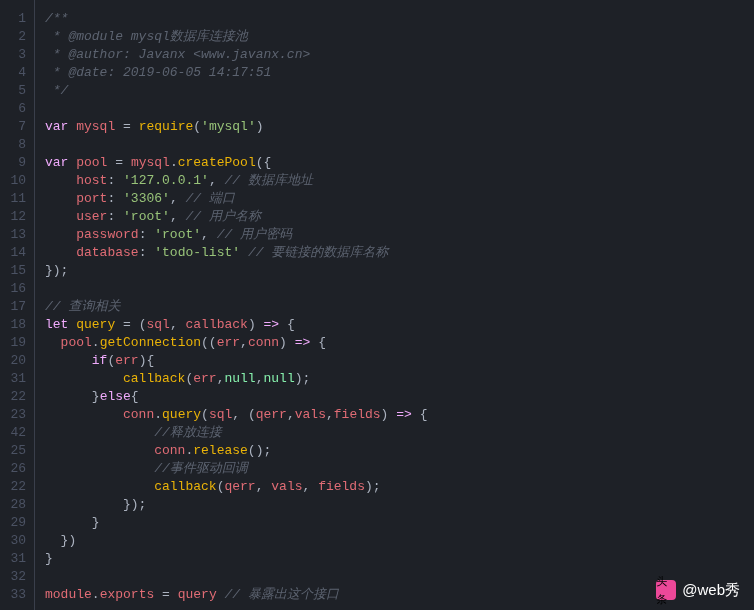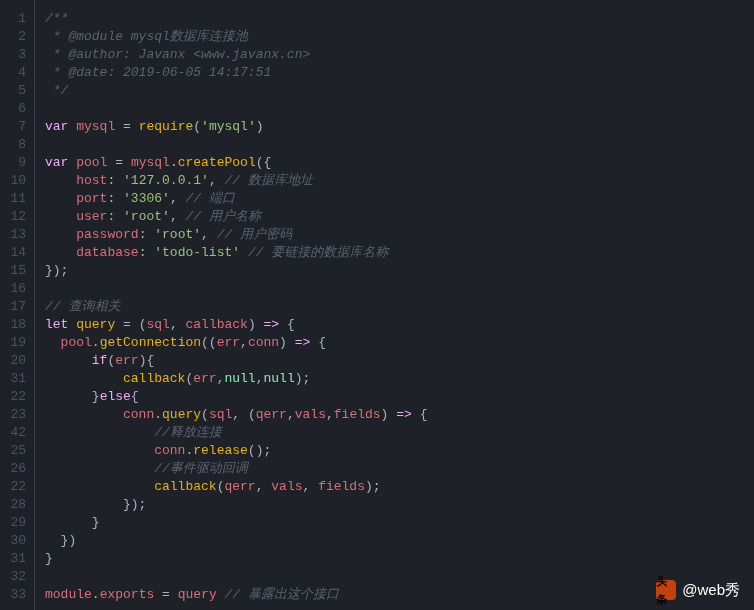--- a/index.html
+++ b/index.html
@@ -54,28 +54,28 @@
     color: #fff;
     font-family: -apple-system, 'PingFang SC', 'Microsoft YaHei', sans-serif;
     font-size: 15px;
     display: flex;
     align-items: center;
     gap: 6px;
   }
   .watermark .logo {
     width: 20px;
     height: 20px;
-    background: #c2410c;
+    background: #ec4899;
     border-radius: 4px;
     display: flex;
     align-items: center;
     justify-content: center;
     color: #000;
     font-size: 11px;
-    font-weight: bold;
+    font-weight: normal;
   }
 </style>
 </head>
 <body>
 
 <div class="editor">
   <div class="gutter" id="gutter">
       <div>1</div>
       <div>2</div>
       <div>3</div>

